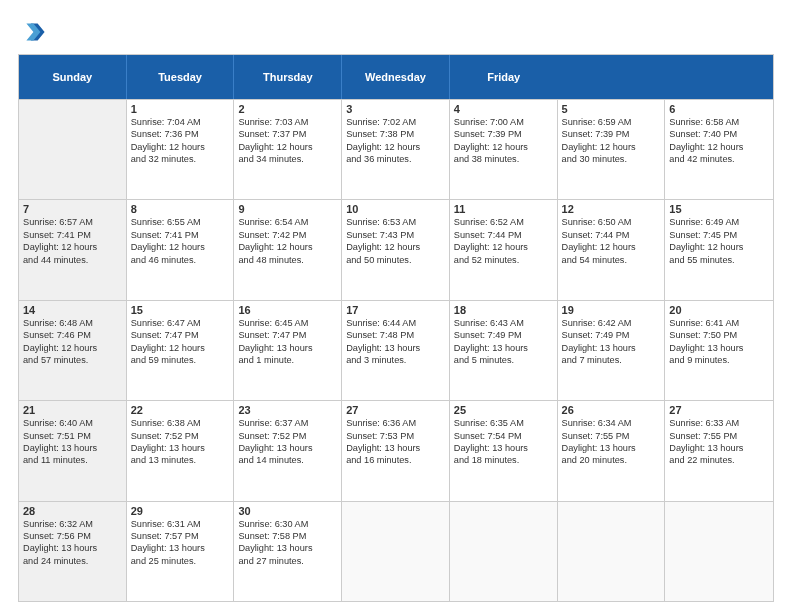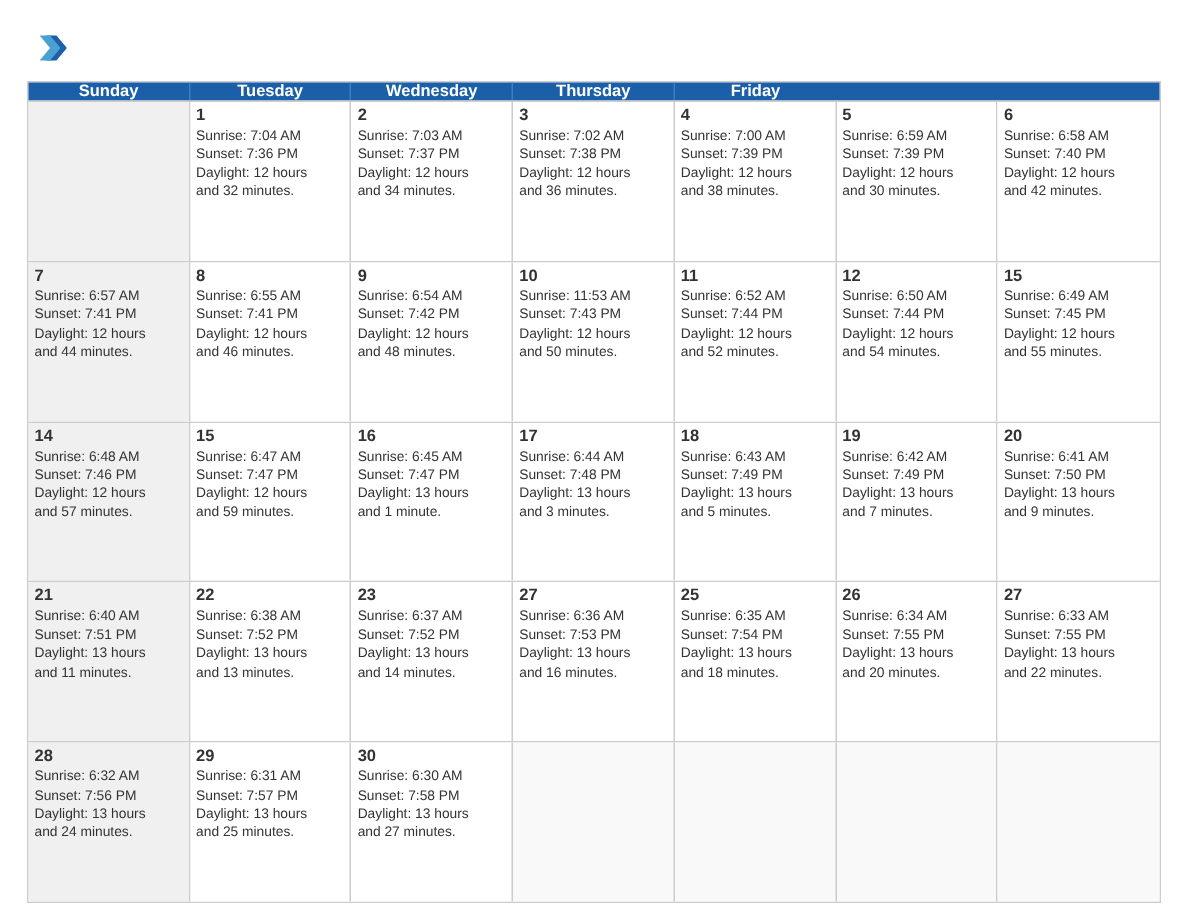--- a/index.html
+++ b/index.html
@@ -62,21 +62,21 @@
     .cal-header-row {
       display: grid;
       grid-template-columns: repeat(7, 1fr);
       background-color: #1a5fa8;
     }
     .cal-header-cell {
       color: #fff;
       font-size: 11px;
       font-weight: bold;
       text-align: center;
-      padding: 0 2px;
+      padding: 16px 2px;
       border-right: 1px solid #3a7fc8;
     }
     .cal-header-cell:last-child { border-right: none; }
     .cal-body {
       flex: 1;
       display: flex;
       flex-direction: column;
     }
     .cal-row {
       display: grid;
@@ -126,22 +126,22 @@
     <div class="title-block">
       <div class="main-title"></div>
       <div class="subtitle"></div>
     </div>
   </div>
 
   <div class="calendar">
     <div class="cal-header-row" id="cal-header">
         <div class="cal-header-cell">Sunday</div>
         <div class="cal-header-cell">Tuesday</div>
+        <div class="cal-header-cell">Thursday</div>
         <div class="cal-header-cell">Wednesday</div>
-        <div class="cal-header-cell">Thursday</div>
         <div class="cal-header-cell">Friday</div>
       </div>
     <div class="cal-body" id="cal-body">
         <div class="cal-row">
           <div class="cal-cell shaded empty"></div>
           <div class="cal-cell">
             <span class="day-num">1</span>
             <span class="cell-line">Sunrise: 7:04 AM</span>
             <span class="cell-line">Sunset: 7:36 PM</span>
             <span class="cell-line">Daylight: 12 hours</span>
@@ -200,21 +200,21 @@
           </div>
           <div class="cal-cell">
             <span class="day-num">9</span>
             <span class="cell-line">Sunrise: 6:54 AM</span>
             <span class="cell-line">Sunset: 7:42 PM</span>
             <span class="cell-line">Daylight: 12 hours</span>
             <span class="cell-line">and 48 minutes.</span>
           </div>
           <div class="cal-cell">
             <span class="day-num">10</span>
-            <span class="cell-line">Sunrise: 11:53 AM</span>
+            <span class="cell-line">Sunrise: 6:53 AM</span>
             <span class="cell-line">Sunset: 7:43 PM</span>
             <span class="cell-line">Daylight: 12 hours</span>
             <span class="cell-line">and 50 minutes.</span>
           </div>
           <div class="cal-cell">
             <span class="day-num">11</span>
             <span class="cell-line">Sunrise: 6:52 AM</span>
             <span class="cell-line">Sunset: 7:44 PM</span>
             <span class="cell-line">Daylight: 12 hours</span>
             <span class="cell-line">and 52 minutes.</span>

